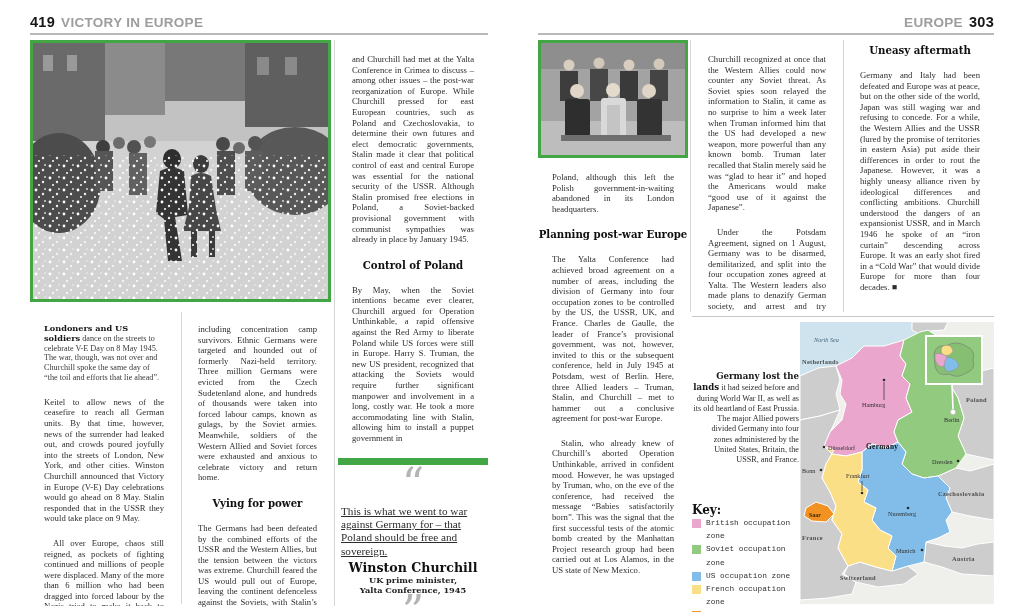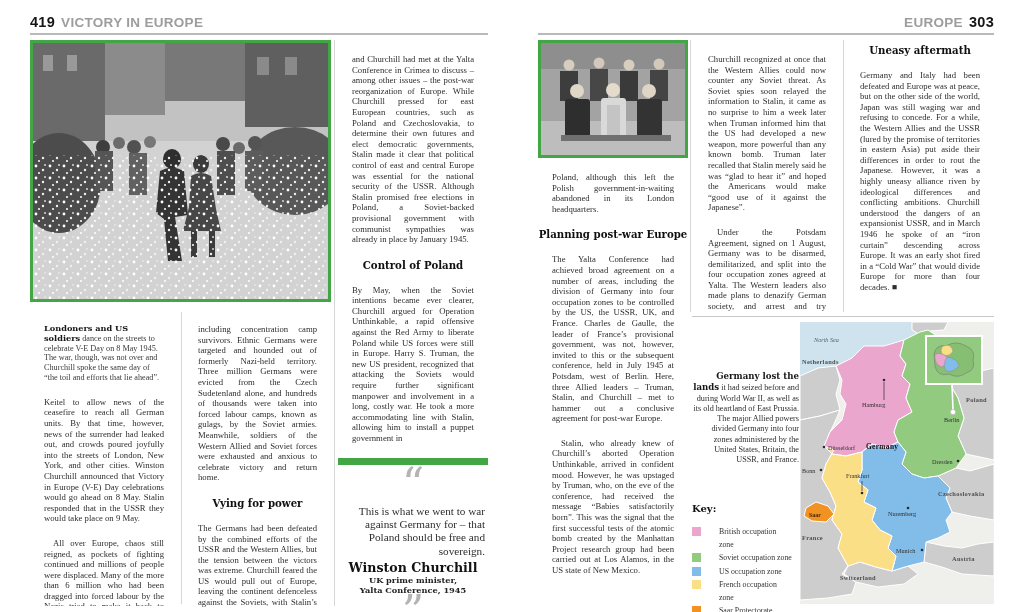--- a/index.html
+++ b/index.html
@@ -21,29 +21,29 @@
   .col p.cont{text-indent:9px;}
   h3.sec-head{font-family:"DejaVu Serif",serif;font-size:10.2px;line-height:12px;margin:4px 0 1px 0;color:#101010;text-align:center;}
   .caption{font-size:8.2px;line-height:9.8px;color:#3a3a3a;text-align:left;margin-bottom:7px !important;}
   .lead{font-family:"DejaVu Serif",serif;font-weight:bold;color:#161616;}
   .vrule{position:absolute;width:1px;background:#d6d6d6;}
   .hrule{position:absolute;height:1px;background:#c7c7c7;}
   
   .gbar{height:7px;background:var(--green);margin:6px 0;}
   .quote-box{text-align:center;padding:0 3px;}
   .qmark{font-family:"DejaVu Serif",serif;font-size:44px;color:#b4b4b4;line-height:26px;height:26px;text-align:center;}
-  .quote-text{font-size:11.2px;line-height:13.4px;color:#2c2c2c;margin:8px 0 3px 0 !important;text-align:right;}
+  .quote-text{font-size:11.2px;line-height:13.4px;color:#2c2c2c;margin:8px 0 3px 0 !important;text-align:left;text-decoration:underline;}
   .quote-author{font-family:"DejaVu Serif",serif;font-weight:bold;font-size:12.6px;line-height:14px;color:#111;margin:0 !important;text-align:center;}
   .quote-attr{font-family:"DejaVu Serif",serif;font-weight:bold;font-size:8.2px;line-height:10px;color:#222;margin:0 !important;text-align:center;}
   
   .map-side{position:absolute;left:692px;top:324px;width:107px;font-size:8.2px;line-height:10.3px;text-align:right;margin-top:47px;}
   .map-side .lead{font-size:8.6px;}
   .key{position:absolute;left:692px;top:503px;width:100px;}
-  .key-title{font-family:"DejaVu Serif",serif;font-weight:bold;font-size:10px;margin:0 0 11px 0;color:#111;}
-  .key-row{display:flex;align-items:flex-start;gap:18px;font-size:7.8px;line-height:13.2px;color:#333;}
+  .key-title{font-family:"DejaVu Serif",serif;font-weight:bold;font-size:12px;margin:0 0 0 0;color:#111;}
+  .key-row{display:flex;align-items:flex-start;gap:5px;font-size:7.8px;line-height:13.2px;color:#333;font-family:Liberation Mono, monospace;}
   .swatch{width:9px;height:9px;margin-top:2px;flex:0 0 9px;}
   
   .m-city{font-family:"Liberation Serif",serif;font-size:6.2px;fill:#333;}
   .m-country{font-family:"Liberation Serif",serif;font-weight:bold;font-size:6.4px;fill:#4f4f4f;letter-spacing:.3px;}
   .m-germany{font-family:"Liberation Serif",serif;font-weight:bold;font-size:7.3px;fill:#141414;letter-spacing:.4px;}
   .m-sea{font-family:"Liberation Serif",serif;font-style:italic;font-size:6.2px;fill:#49687c;}
   .m-saar{font-family:"Liberation Serif",serif;font-weight:bold;font-size:6px;fill:#3f2a05;}
 </style>
 </head>
 <body>

